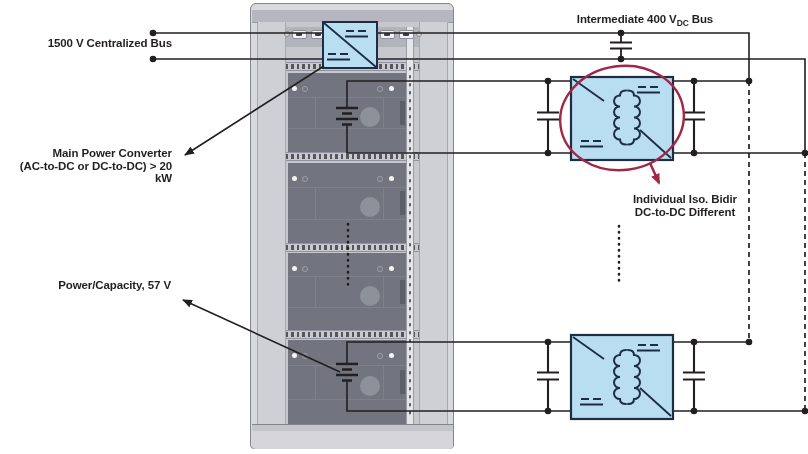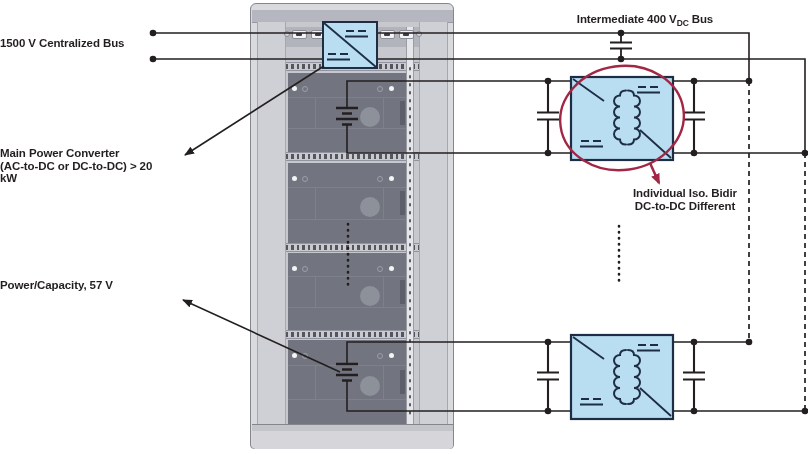--- a/index.html
+++ b/index.html
@@ -1,21 +1,21 @@
 <!DOCTYPE html>
 <html><head>
 <meta charset="utf-8">
 <style>
   html,body{margin:0;padding:0;background:#fff;}
   #canvas{
     position:relative;width:808px;height:454px;background:#ffffff;overflow:hidden;
     font-family:"Liberation Sans",sans-serif;color:#231f20;
   }
   .lbl{position:absolute;font-weight:700;font-size:11.5px;line-height:12.5px;letter-spacing:-0.1px;}
-  .lbl-right{left:0;width:172px;text-align:left;}
+  .lbl-right{left:0;width:172px;text-align:right;}
   .lbl-center{text-align:center;}
   sub{font-size:8.5px;}
   .suffix{margin-left:3px;margin-top:16px;}
 
   
   .cabinet{position:absolute;left:250px;top:3px;width:204px;height:446px;
     background:#d9dade;border:1.5px solid #84858d;border-radius:6px 6px 4px 4px;box-sizing:border-box;}
   .hood{position:absolute;left:252px;top:10px;width:201px;height:12px;background:#b5b6bf;border-bottom:1px solid #989aa2;}
   .rail{position:absolute;top:22px;width:29px;height:402px;background:#ced0d5;border-left:1px solid #a7a8af;border-right:1px solid #a7a8af;box-sizing:border-box;}
   .interior{position:absolute;left:286px;top:22px;width:133px;height:402px;background:#c7c8ce;}
@@ -237,18 +237,18 @@
   </div>
 
   <div class="lbl lbl-right" style="top:279px;width:171px">
     <div>Power/Capacity, 57 V</div>
   </div>
 
   <div class="lbl lbl-center" style="left:545px;top:13px;width:200px">
     <span>Intermediate 400 V</span><sub>DC</sub><span class="suffix">Bus</span>
   </div>
 
-  <div class="lbl lbl-center" style="left:590px;top:187px;width:190px">
+  <div class="lbl lbl-center" style="left:590px;top:193px;width:190px">
     <div>Individual Iso. Bidir</div>
     <div>DC-to-DC Different</div>
   </div>
 
 </div>
 
 </body></html>

